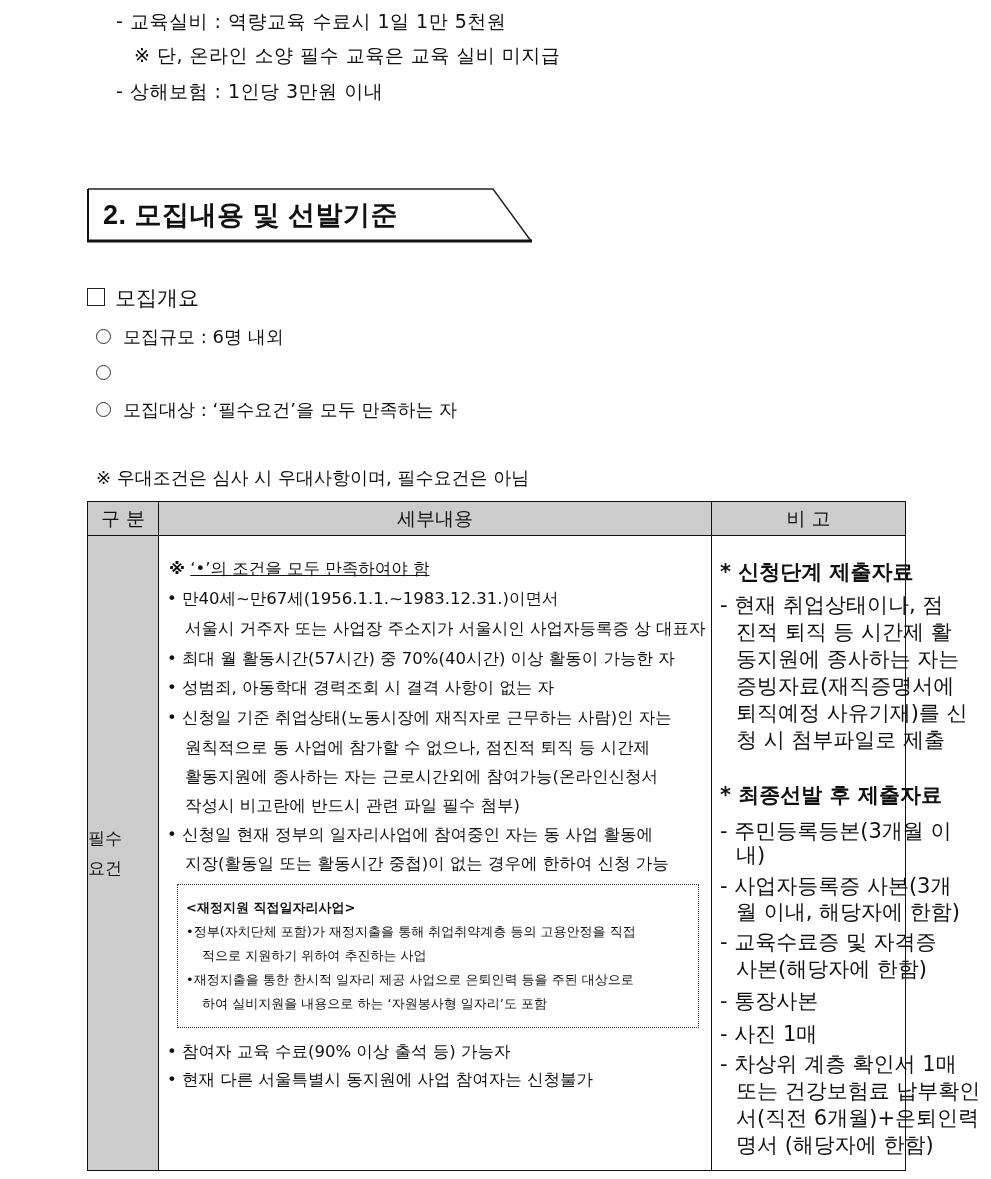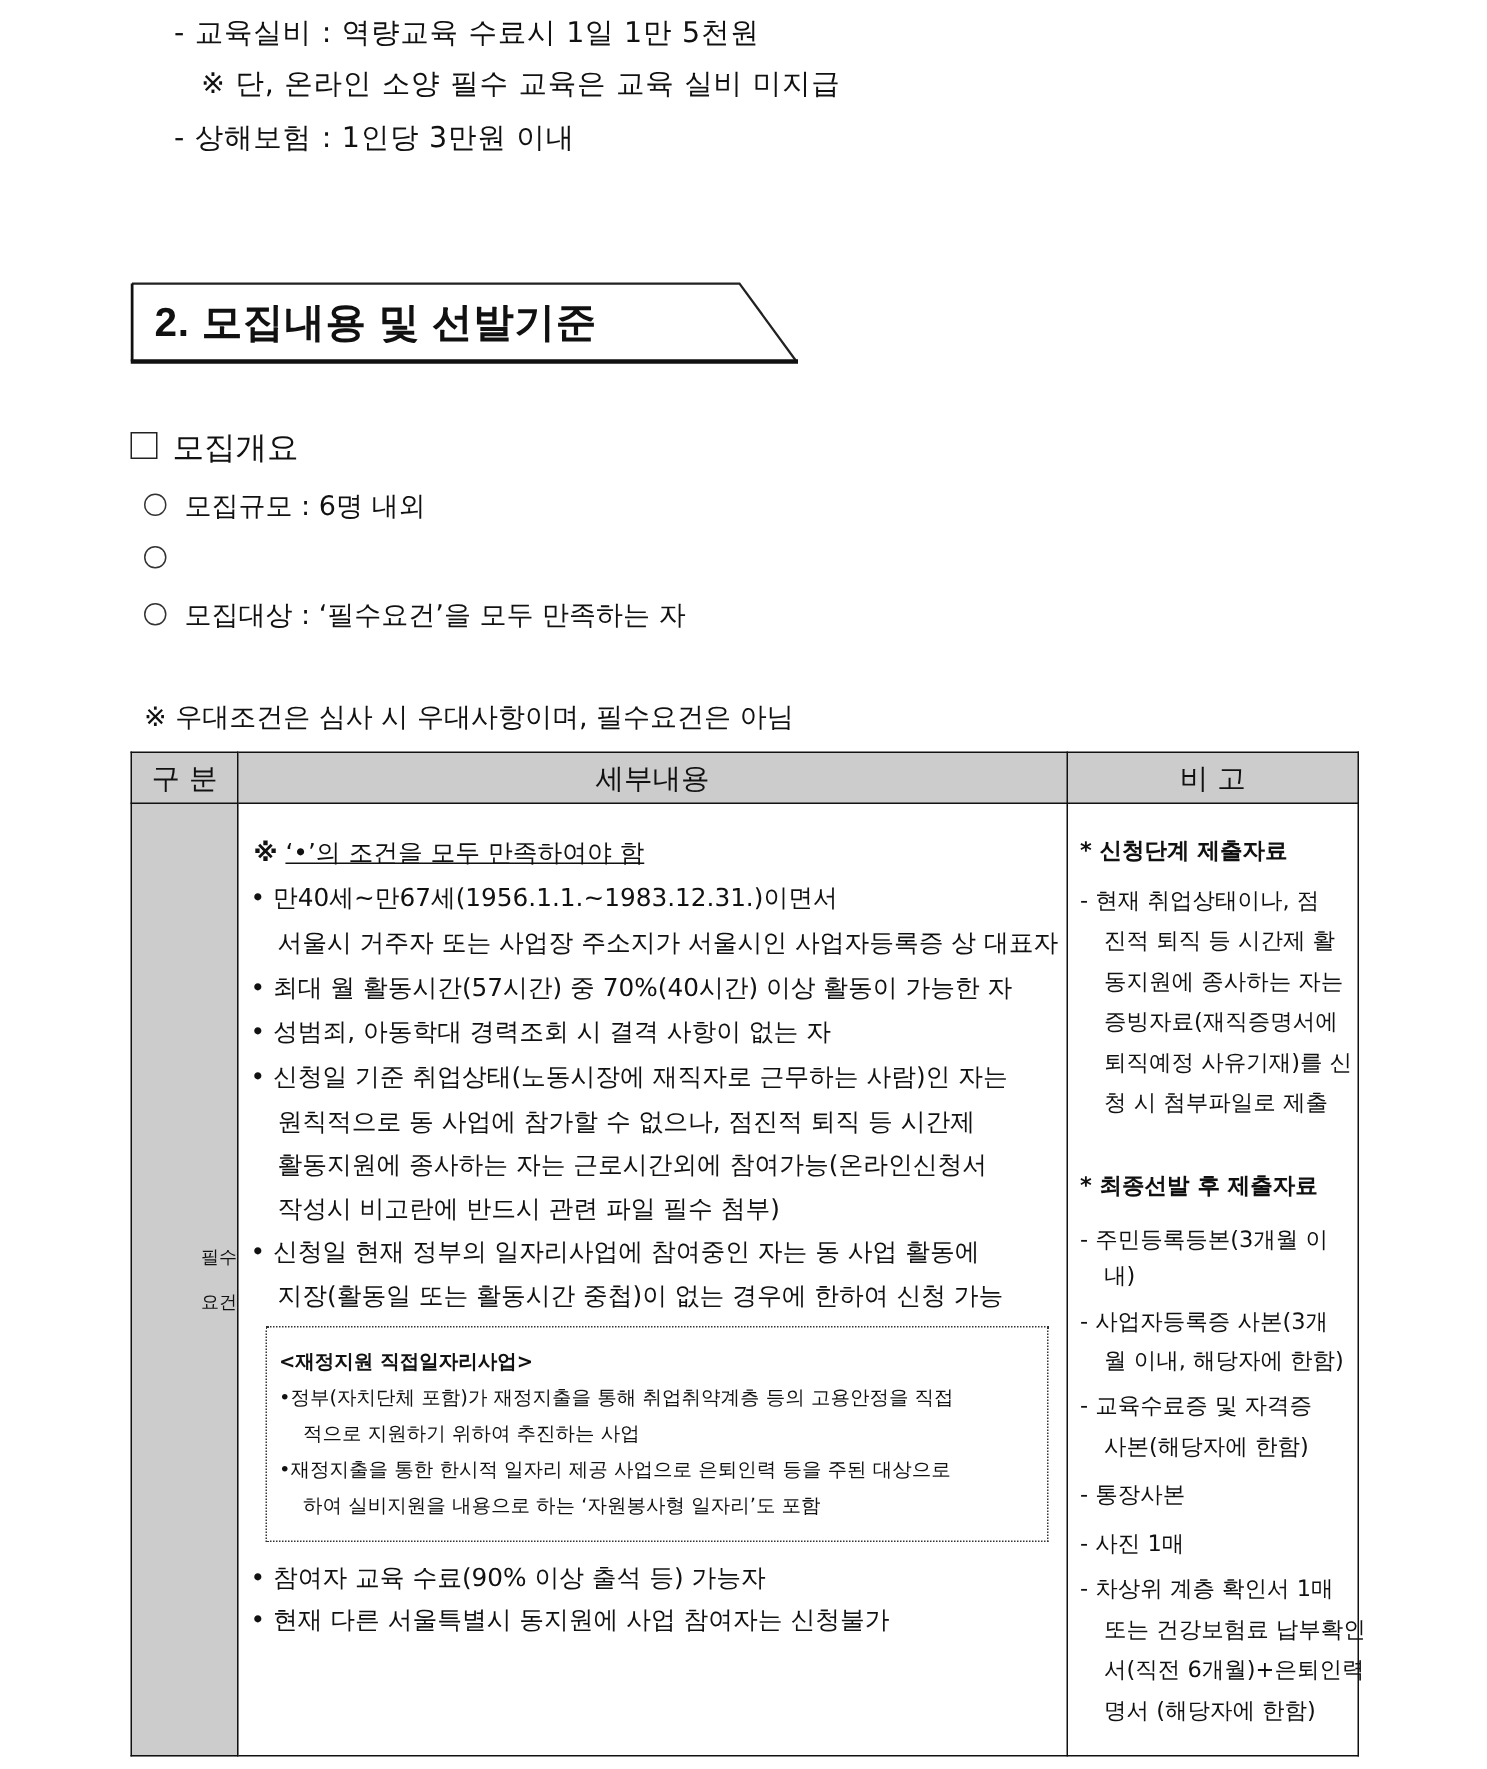--- a/index.html
+++ b/index.html
@@ -14,28 +14,28 @@
   .sq-title { font-size:21px; }
   .sq-icon { display:inline-block; width:16px; height:16px; border:1.5px solid #222; vertical-align:-1px; margin-right:10px; }
   .circ-line { font-size:18px; }
   .circ-icon { display:inline-block; width:13px; height:13px; border:1.5px solid #333; border-radius:50%; vertical-align:-1px; margin-right:12px; }
   .note-line { font-size:18px; }
   table.req { position:absolute; left:87px; top:501px; width:819px; border-collapse:collapse; }
   table.req td, table.req th { border:1.5px solid #111; padding:0; }
   table.req th { background:#cccccc; height:33px; font-weight:normal; font-size:19px; }
   .col1 { width:70px; }
   .col3 { width:193px; }
-  td.cat { background:#cccccc; text-align:right; vertical-align:middle; font-size:12px; line-height:30px; }
+  td.cat { background:#cccccc; text-align:left; vertical-align:middle; font-size:17px; line-height:30px; }
   td.detail { height:634px; vertical-align:top; position:relative; }
   td.remarks { vertical-align:top; position:relative; }
   .d-line { position:absolute; font-size:16.5px; white-space:nowrap; }
   .under { text-decoration:underline; }
   .dotbox { position:absolute; left:18px; top:348px; width:520px; height:142px; border:1.3px dotted #333; }
   .dotbox .t { position:absolute; font-size:13px; white-space:nowrap; }
-  .r-line { position:absolute; font-size:15px; white-space:nowrap; left:8px;text-align:center; }
+  .r-line { position:absolute; font-size:21px; white-space:nowrap; left:8px;text-align:center; }
   .bold { font-weight:bold; }
 </style>
 </head>
 <body>
 
 <div class="abs top-line" style="left:116px;top:9px;">- 교육실비 : 역량교육 수료시 1일 1만 5천원</div>
 <div class="abs top-line" style="left:134px;top:43px;">※ 단, 온라인 소양 필수 교육은 교육 실비 미지급</div>
 <div class="abs top-line" style="left:116px;top:79px;">- 상해보험 : 1인당 3만원 이내</div>
 
 <div class="heading-box">

